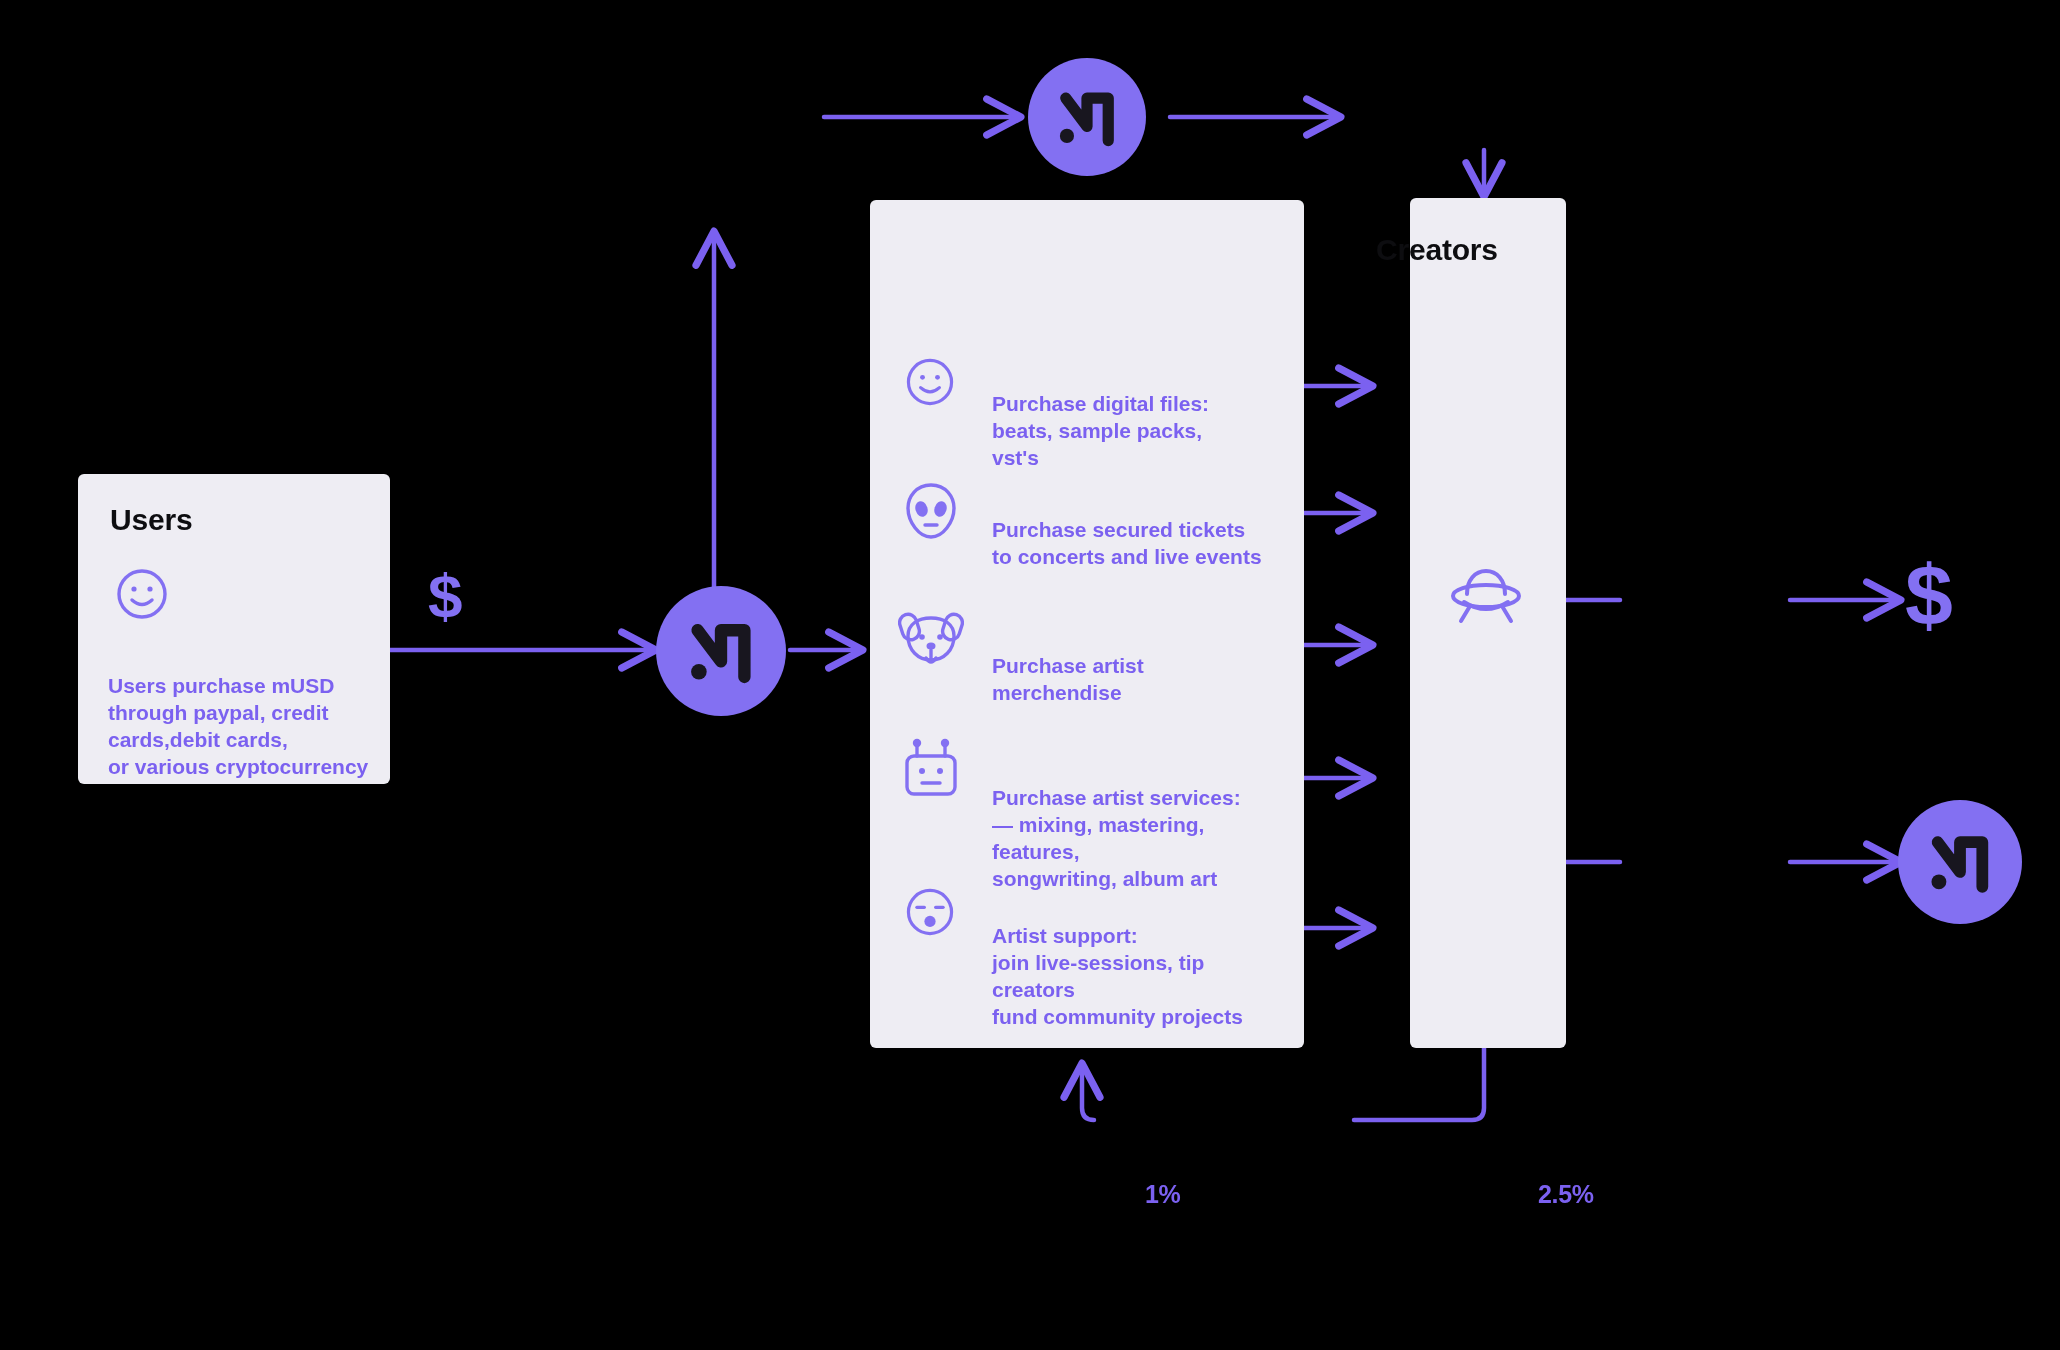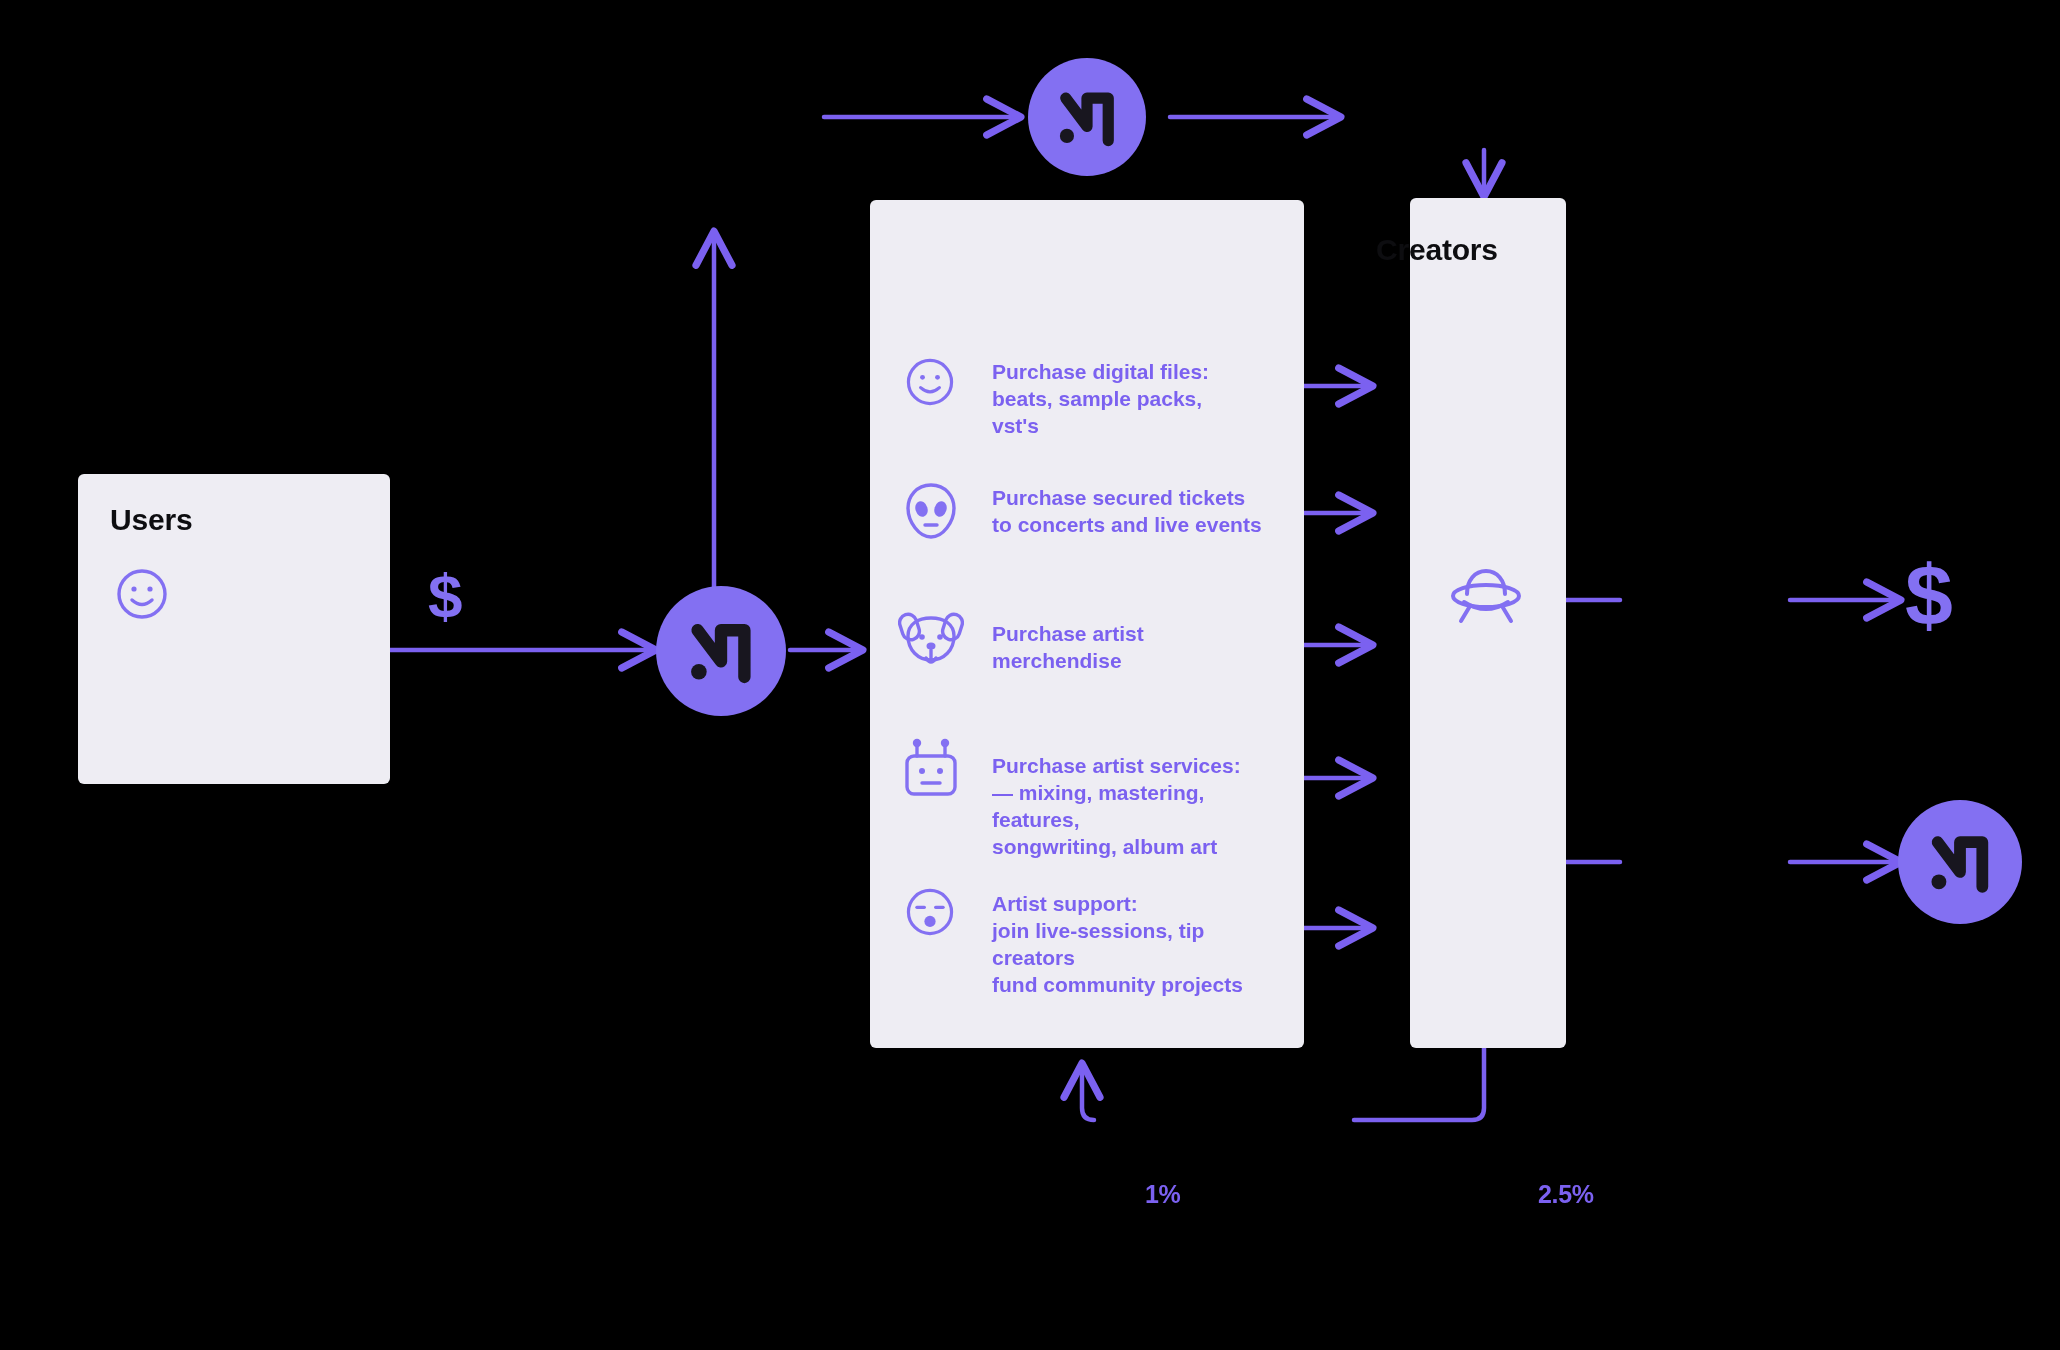--- a/index.html
+++ b/index.html
@@ -7,21 +7,21 @@
        font-family:"Liberation Sans","DejaVu Sans",sans-serif;}
   #stage{position:absolute;inset:0;width:2060px;height:1350px;background:#000;}
 
   
   .card{position:absolute;background:#eeedf3;border-radius:6px;}
 
   .card-title{position:absolute;color:#0d0d10;font-weight:700;
               font-size:30px;line-height:36px;letter-spacing:-0.2px;white-space:pre-line;}
 
   .body-text{position:absolute;color:#7b61f0;font-weight:600;
-             font-size:21px;line-height:27px;white-space:pre-line;}
+             font-size:21px;line-height:27px;white-space:pre-line;margin-top:32px;}
 
   .accent-text{position:absolute;color:#7b61f0;font-weight:800;
                font-size:20px;line-height:26px;white-space:pre-line;letter-spacing:-0.2px;}
 
   .pct{position:absolute;color:#7b61f0;font-weight:800;font-size:25px;letter-spacing:-0.3px;}
 
   
   .mcoin{position:absolute;border-radius:50%;background:#8370f2;}
   .mcoin svg{position:absolute;inset:0;width:100%;height:100%;}
 
@@ -83,20 +83,24 @@
   </div>
   <div class="card-title" style="left:110px;top:502px;width:260px;">Users</div>
   <div class="icon" style="left:110px;top:562px;">
     <svg width="64" height="64" viewBox="0 0 64 64" fill="none" stroke="#8370f2" stroke-width="3.4" stroke-linecap="round" stroke-linejoin="round">
       <circle cx="32" cy="32" r="23"></circle>
       <circle cx="24" cy="27" r="2.6" fill="#8370f2" stroke="none"></circle>
       <circle cx="40" cy="27" r="2.6" fill="#8370f2" stroke="none"></circle>
       <path d="M22,38 Q32,47 42,38"></path>
     </svg>
   </div>
+  <div class="body-text" style="left:108px;top:640px;width:280px;">Users purchase mUSD
+through paypal, credit
+cards,debit cards,
+or various cryptocurrency</div>
 
   <div class="dollar" style="left:428px;top:565px;font-size:62px;">$</div>
 
   <div class="mcoin" style="left:656px;top:586px;width:130px;height:130px;">
     <svg viewBox="0 0 100 100" fill="none">
       <path d="M32,34 L50,58 L50,34 L68,34 L68,70" stroke="#18161f" stroke-width="9.5" stroke-linecap="round" stroke-linejoin="round"></path>
       <circle cx="33" cy="66" r="6" fill="#18161f"></circle>
     </svg>
   </div>
 

